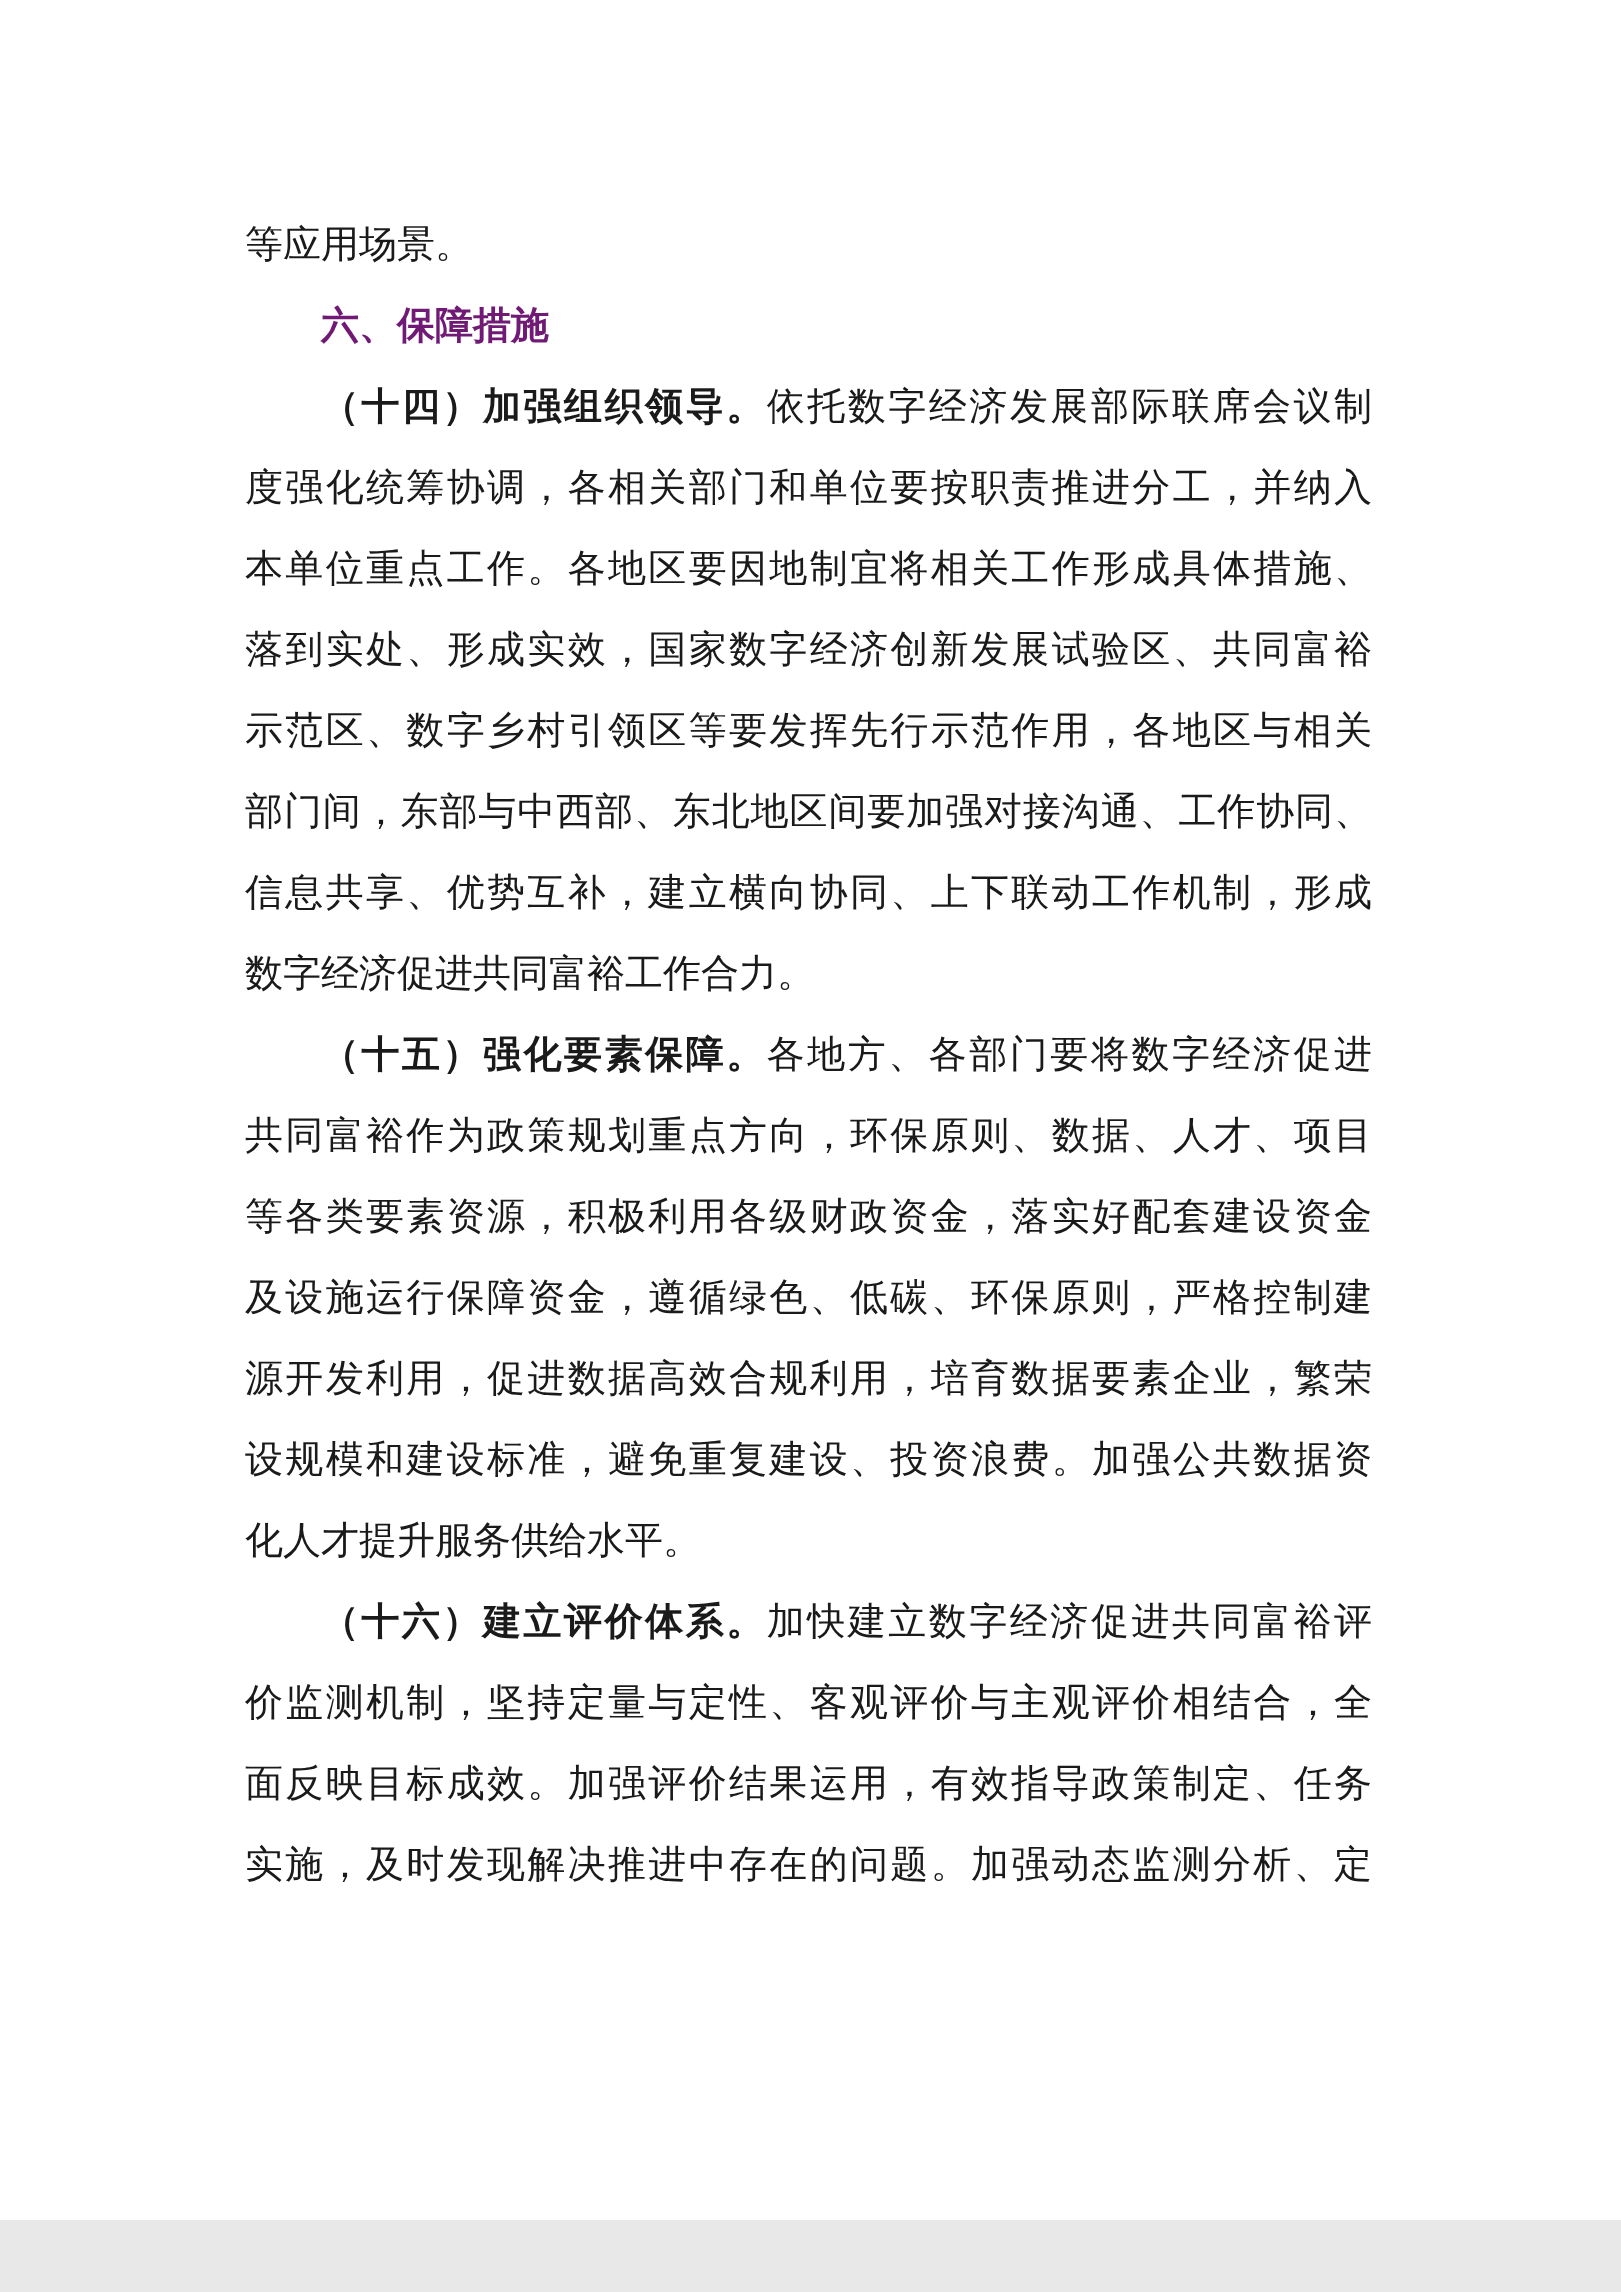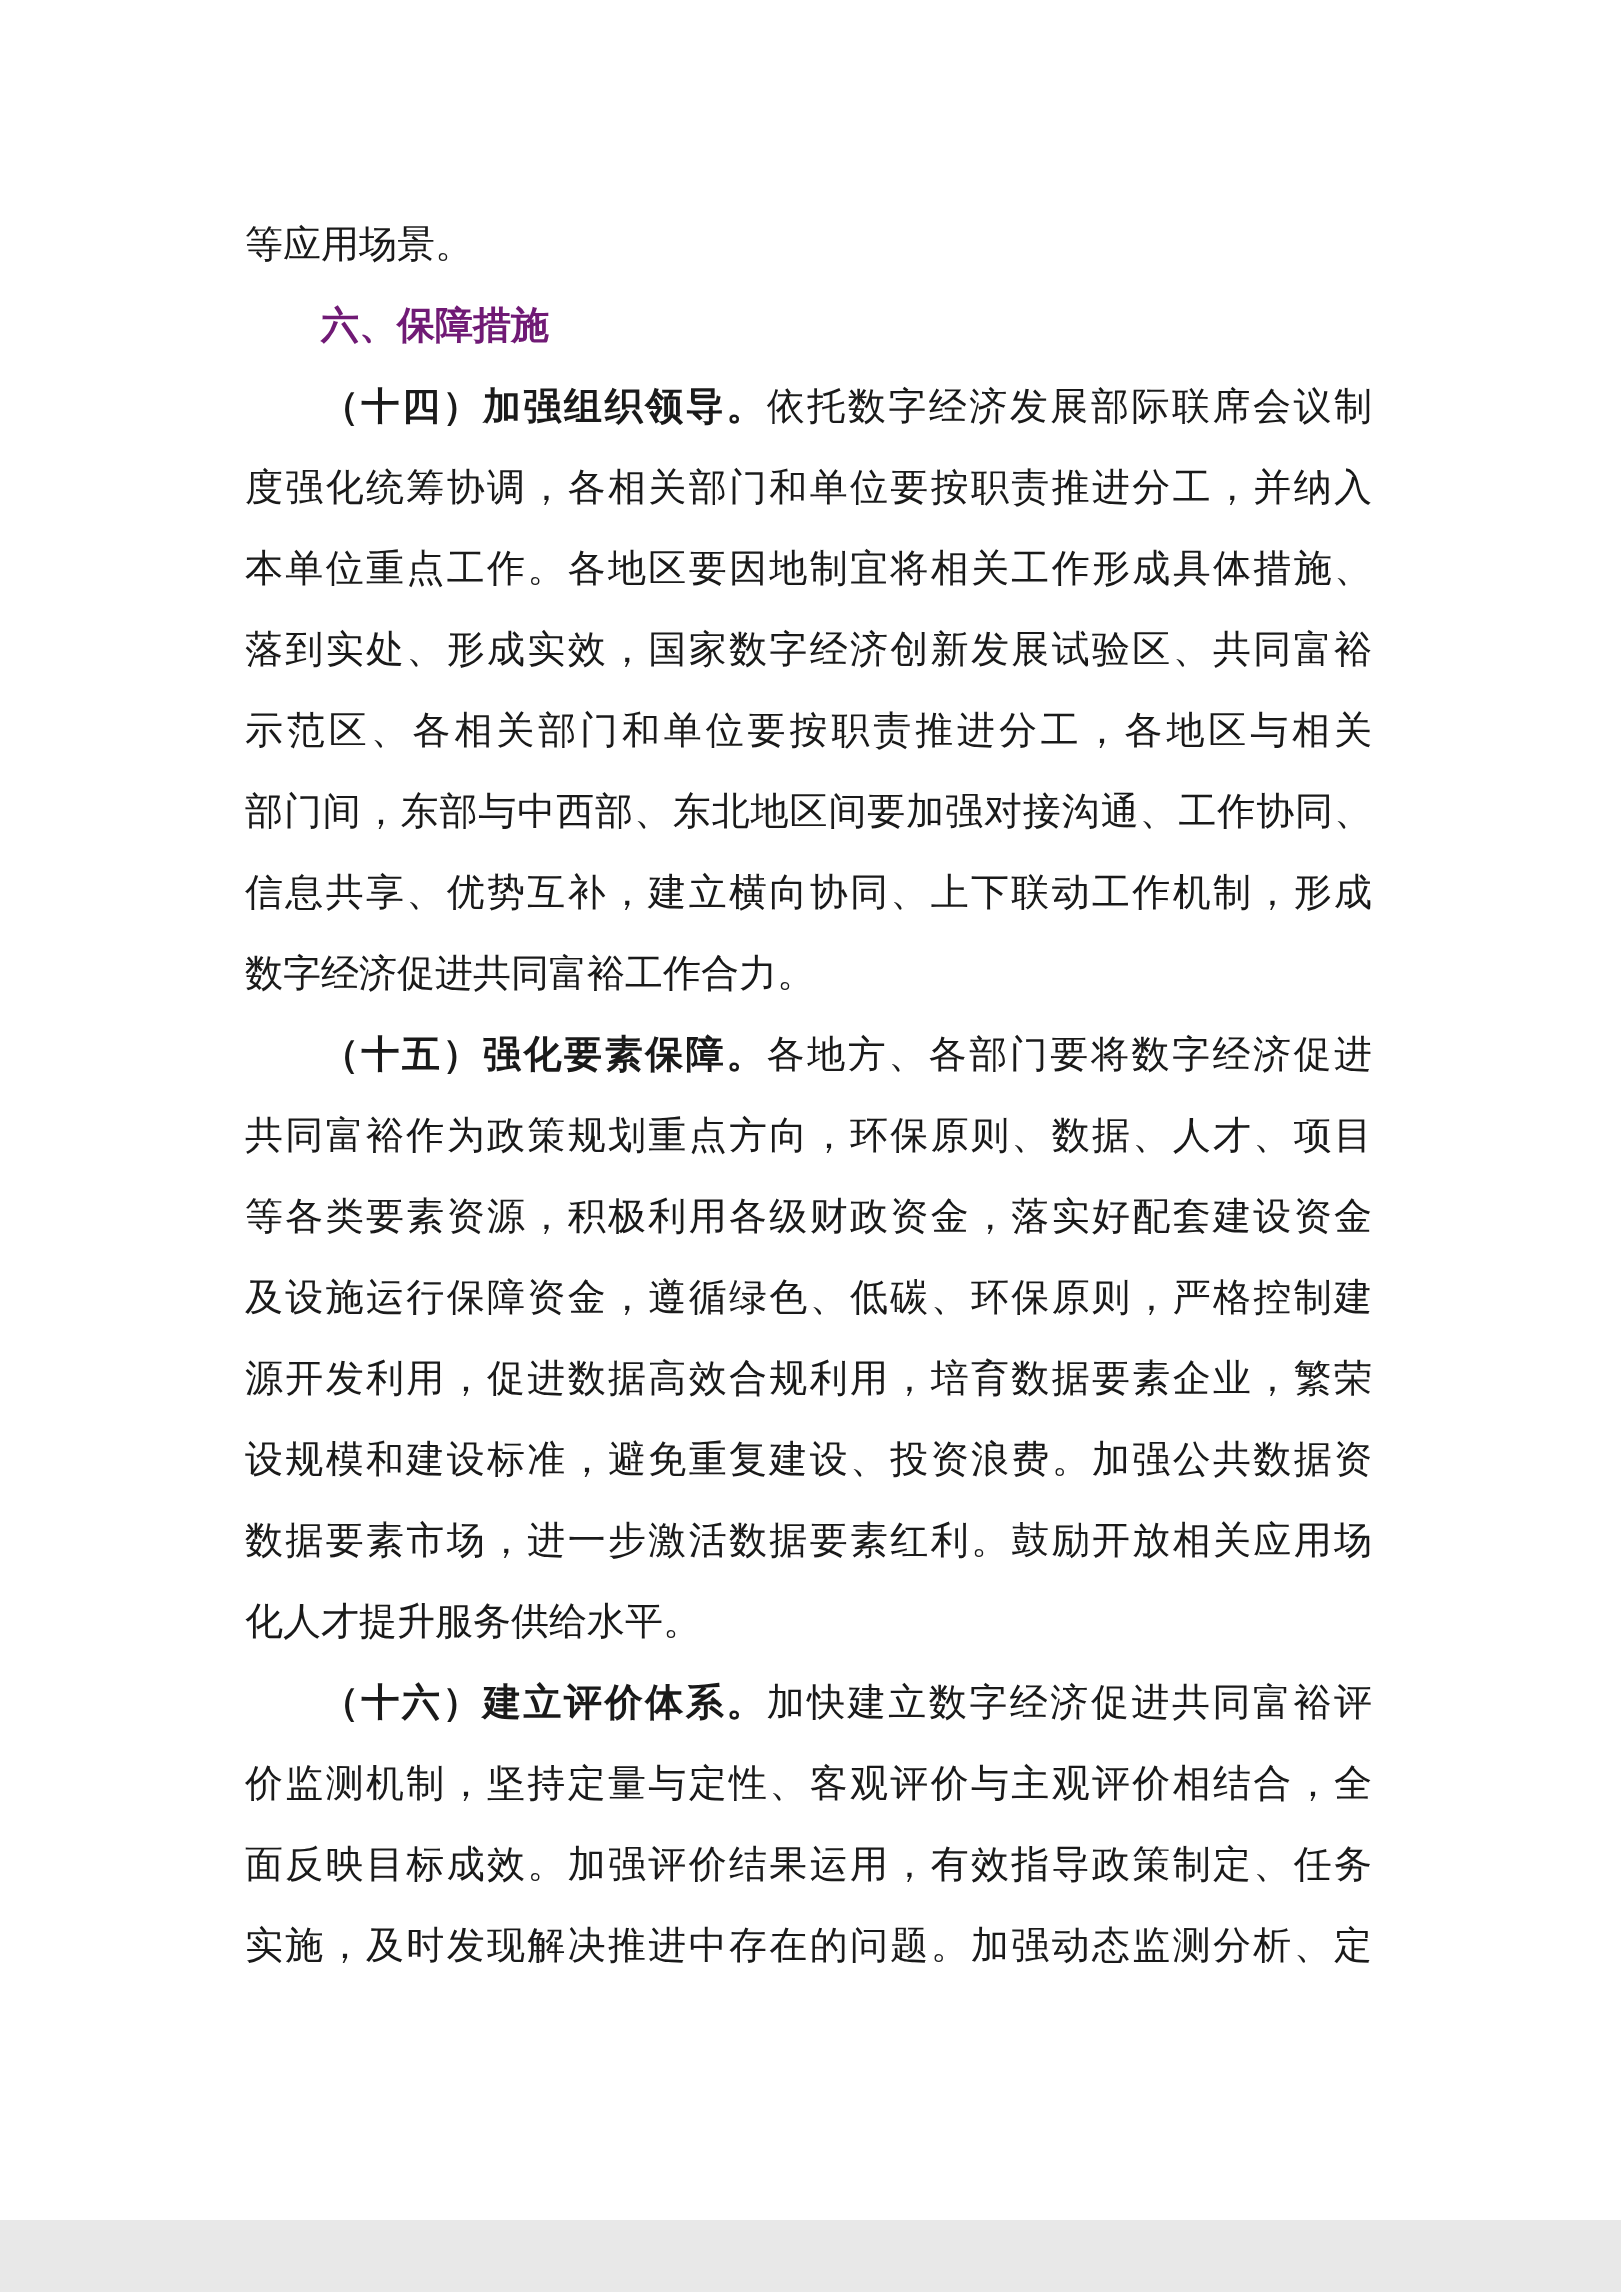--- a/index.html
+++ b/index.html
@@ -50,31 +50,30 @@
 <body>
 
 <div class="page">
   <div class="text-block" id="lines">
       <div class="line last"><span>等应用场景。</span></div>
       <div class="line last heading" style="text-indent: 2em;"><span class="bold">六、保障措施</span></div>
       <div class="line" style="text-indent: 2em;"><span class="bold">（十四）加强组织领导。</span><span>依托数字经济发展部际联席会议制</span></div>
       <div class="line"><span>度强化统筹协调，各相关部门和单位要按职责推进分工，并纳入</span></div>
       <div class="line"><span>本单位重点工作。各地区要因地制宜将相关工作形成具体措施、</span></div>
       <div class="line"><span>落到实处、形成实效，国家数字经济创新发展试验区、共同富裕</span></div>
-      <div class="line"><span>示范区、各相关部门和单位要按职责推进分工，各地区与相关</span></div>
+      <div class="line"><span>示范区、数字乡村引领区等要发挥先行示范作用，各地区与相关</span></div>
       <div class="line"><span>部门间，东部与中西部、东北地区间要加强对接沟通、工作协同、</span></div>
       <div class="line"><span>信息共享、优势互补，建立横向协同、上下联动工作机制，形成</span></div>
       <div class="line last"><span>数字经济促进共同富裕工作合力。</span></div>
       <div class="line" style="text-indent: 2em;"><span class="bold">（十五）强化要素保障。</span><span>各地方、各部门要将数字经济促进</span></div>
       <div class="line"><span>共同富裕作为政策规划重点方向，环保原则、数据、人才、项目</span></div>
       <div class="line"><span>等各类要素资源，积极利用各级财政资金，落实好配套建设资金</span></div>
       <div class="line"><span>及设施运行保障资金，遵循绿色、低碳、环保原则，严格控制建</span></div>
       <div class="line"><span>源开发利用，促进数据高效合规利用，培育数据要素企业，繁荣</span></div>
       <div class="line"><span>设规模和建设标准，避免重复建设、投资浪费。加强公共数据资</span></div>
-      <div class="line"><span>数据要素市场，进一步激活数据要素红利。鼓励开放相关应用场</span></div>
       <div class="line last"><span>化人才提升服务供给水平。</span></div>
       <div class="line" style="text-indent: 2em;"><span class="bold">（十六）建立评价体系。</span><span>加快建立数字经济促进共同富裕评</span></div>
       <div class="line"><span>价监测机制，坚持定量与定性、客观评价与主观评价相结合，全</span></div>
       <div class="line"><span>面反映目标成效。加强评价结果运用，有效指导政策制定、任务</span></div>
       <div class="line"><span>实施，及时发现解决推进中存在的问题。加强动态监测分析、定</span></div>
     </div>
 </div>
 
 
 </body></html>

